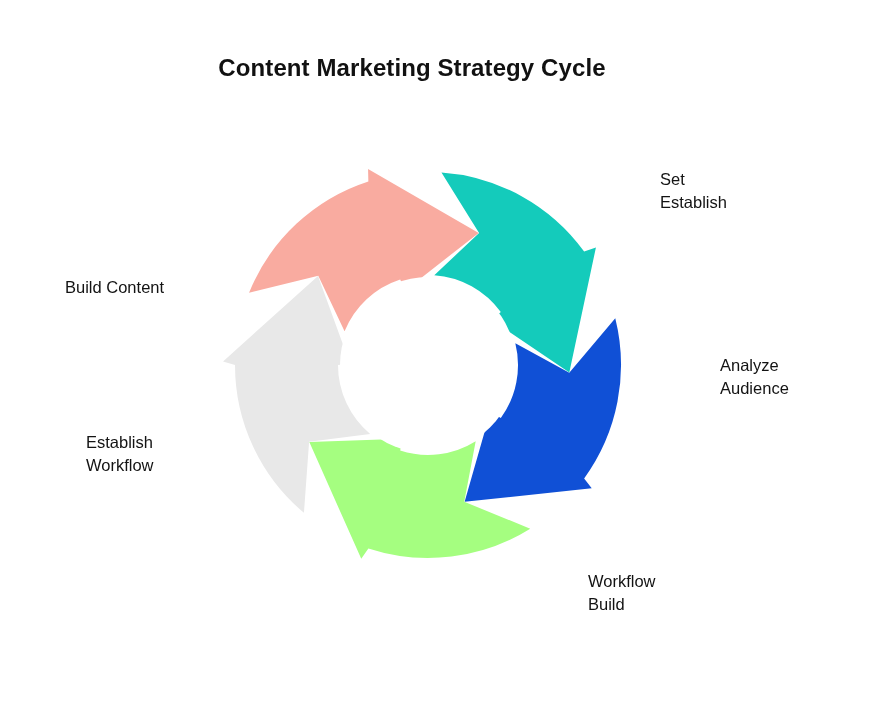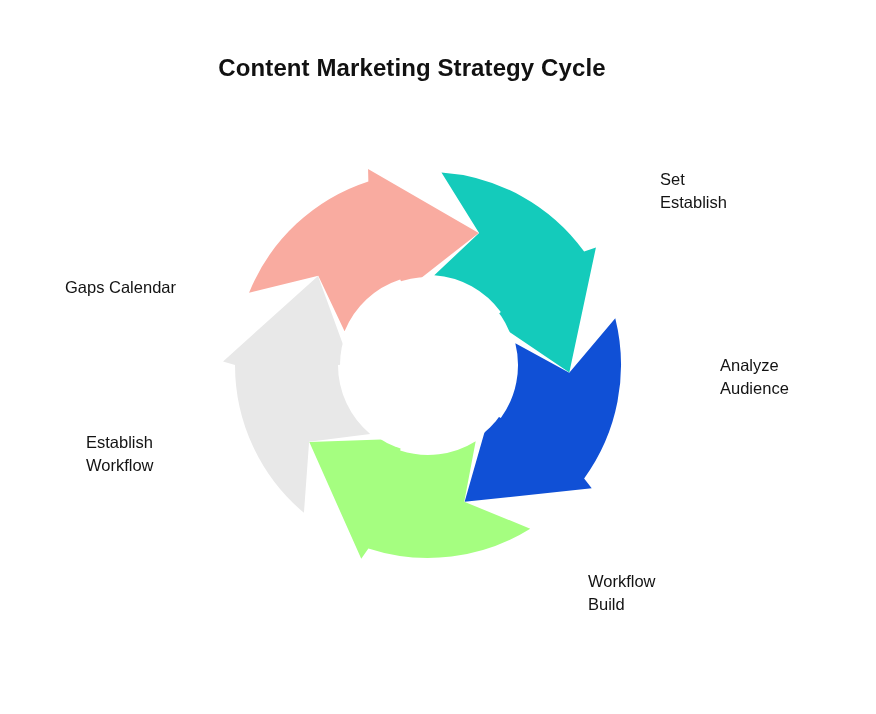--- a/index.html
+++ b/index.html
@@ -69,16 +69,16 @@
         <path d="M 249.05 292.70 A 193 193 0 0 1 368.36 181.45 L 368.06 168.96 L 478.71 232.90 L 405.20 290.41 L 400.19 279.40 A 90 90 0 0 0 344.55 331.29 L 318.28 275.64 Z" fill="#f9aba0" stroke="none"></path>
         <circle cx="428" cy="365" r="88" fill="#ffffff"></circle>
       </g>
   </svg>
 
   <div id="labels-layer">
       <div class="cycle-label align-left" style="left: 660px; top: 168px;"><div>Set</div><div>Establish</div></div>
       <div class="cycle-label align-left" style="left: 712px; top: 354px; margin-left: 8px;"><div>Analyze</div><div>Audience</div></div>
       <div class="cycle-label align-left" style="left: 588px; top: 570px;"><div>Workflow</div><div>Build</div></div>
       <div class="cycle-label align-left" style="left: 86px; top: 431px;"><div>Establish</div><div>Workflow</div></div>
-      <div class="cycle-label align-left" style="left: 65px; top: 276px;"><div>Gaps Calendar</div></div>
+      <div class="cycle-label align-left" style="left: 65px; top: 276px;"><div>Build Content</div></div>
     </div>
 
 </div>
 
 </body></html>

